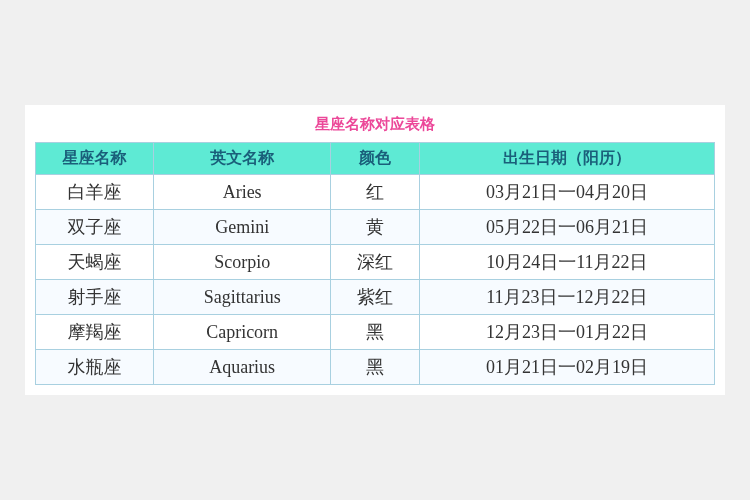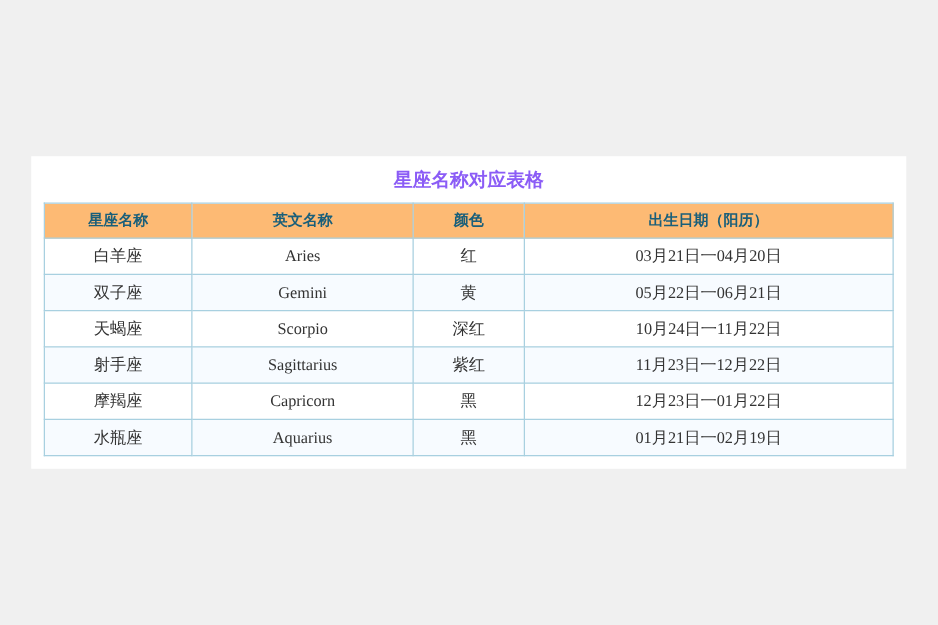--- a/index.html
+++ b/index.html
@@ -14,43 +14,43 @@
       font-size: 14px;
     }
     .container {
       background: #fff;
       width: 700px;
       padding: 10px;
     }
     .page-title {
       text-align: center;
       font-size: 15px;
-      color: #8b5cf6;
+      color: #ec4899;
       margin-bottom: 8px;
       font-weight: bold;
     }
     table {
       width: 100%;
       border-collapse: collapse;
     }
     th, td {
       border: 1px solid #a8d0e0;
       text-align: center;
       padding: 5px 8px;
       color: #333;
     }
     thead tr th {
-      background-color: #fdba74;
+      background-color: #5eead4;
       font-weight: bold;
       color: #1a5f7a;
-      font-size: 12px;
+      font-size: 16px;
     }
     tbody tr td {
       background-color: #fff;
-      font-size: 13px;
+      font-size: 18px;
     }
     tbody tr:nth-child(even) td {
       background-color: #f7fbff;
     }
     td.zodiac-cn {
       width: 80px;
     }
     td.zodiac-en {
       width: 120px;
     }

